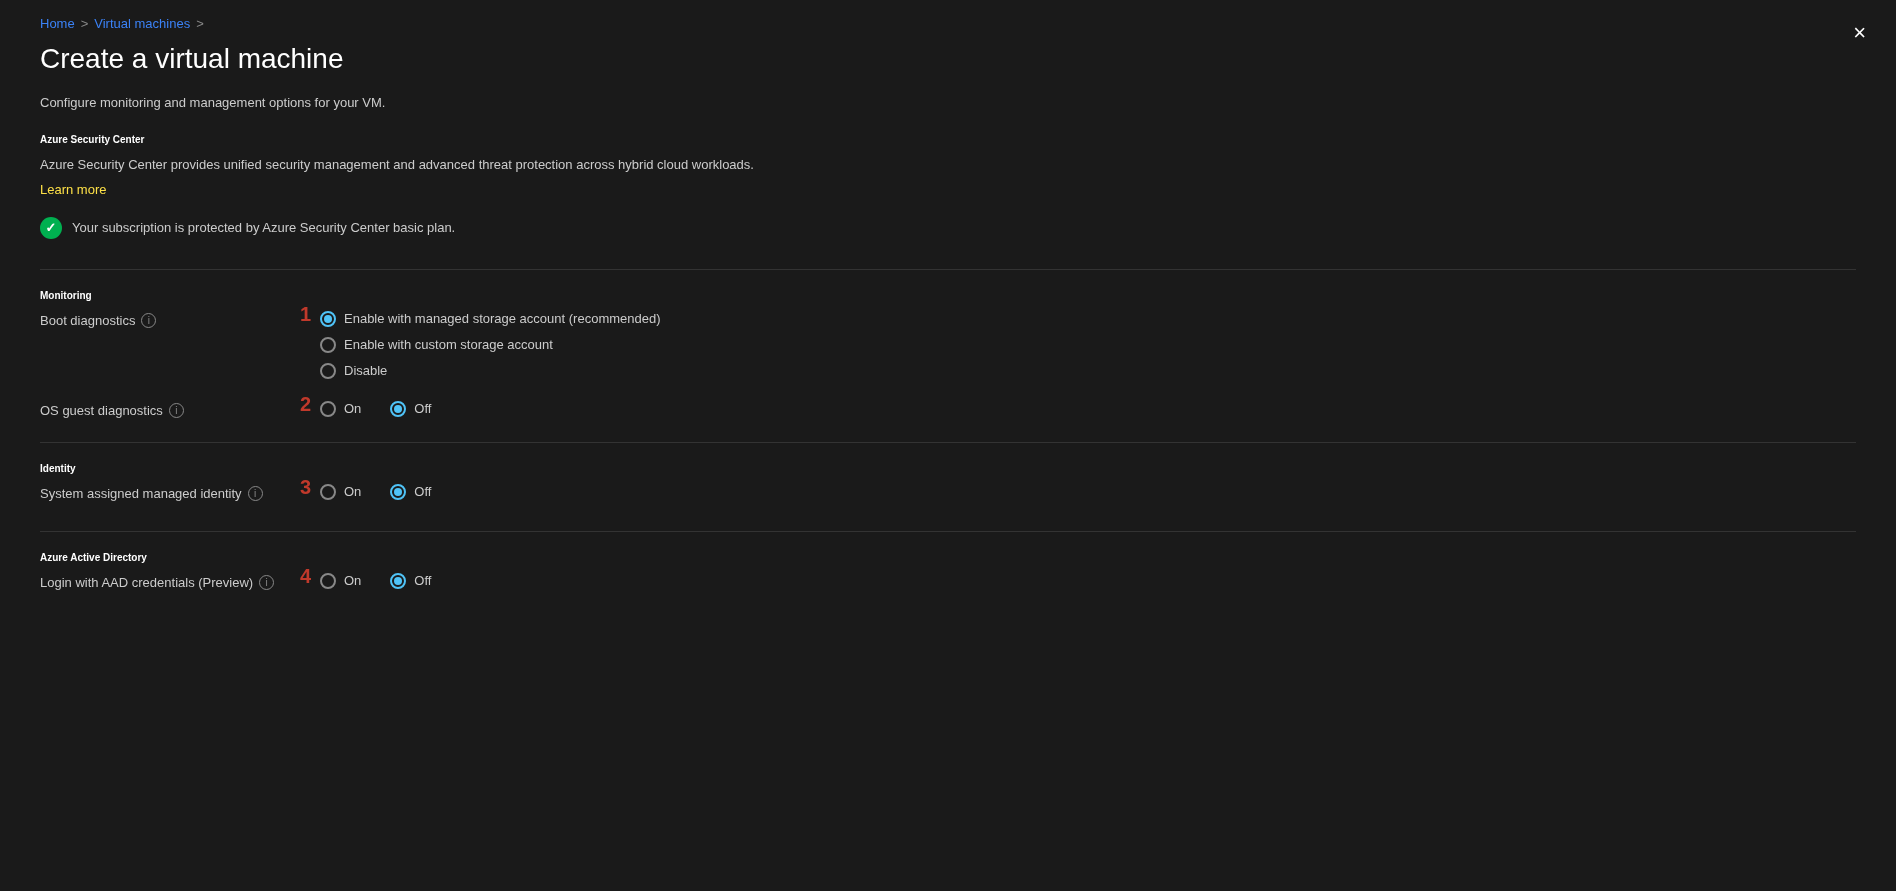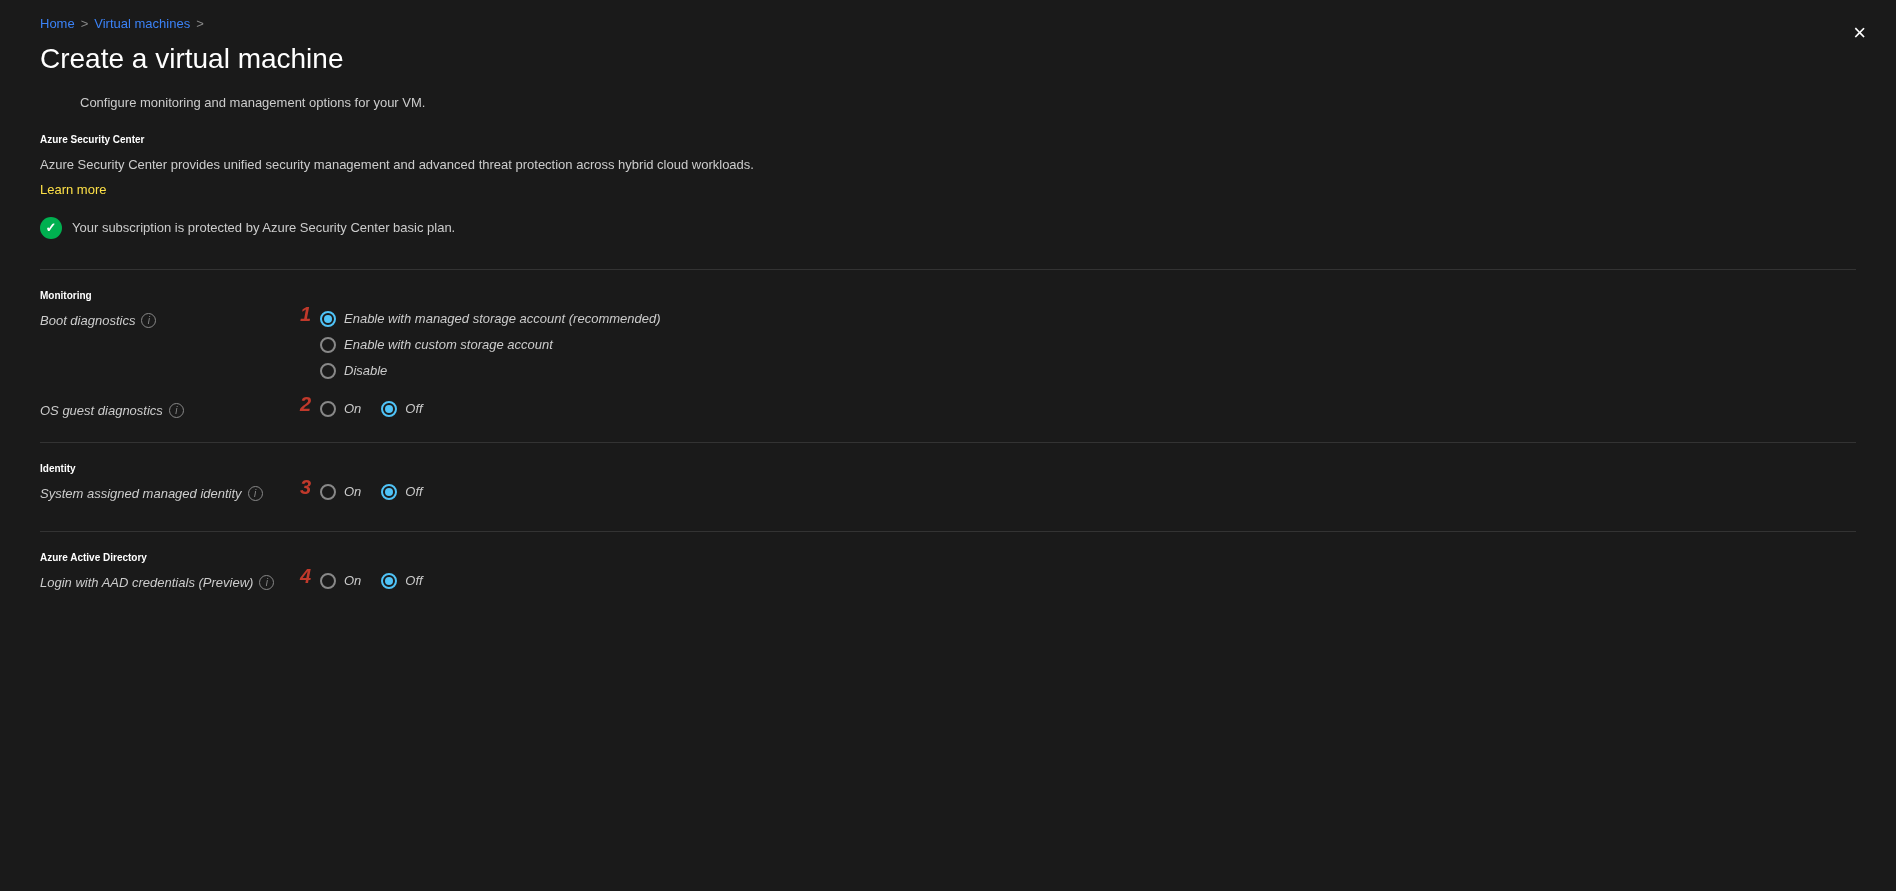--- a/index.html
+++ b/index.html
@@ -45,21 +45,20 @@
       font-size: 22px;
       cursor: pointer;
       background: none;
       border: none;
       z-index: 100;
     }
     .subtitle {
       color: #cccccc;
       font-size: 13px;
       margin-bottom: 24px;
-      margin-left: 40px;
     }
     .section-divider {
       border: none;
       border-top: 1px solid #333;
       margin: 0 0 20px 0;
     }
     .section-title {
       font-size: 10px;
       font-weight: 600;
       color: #ffffff;
@@ -102,21 +101,20 @@
       font-size: 13px;
       font-weight: bold;
     }
     .monitoring-section {
       margin-bottom: 24px;
     }
     .field-row {
       display: flex;
       align-items: flex-start;
       margin-bottom: 22px;
-      font-style: italic;
     }
     .field-label {
       width: 280px;
       min-width: 280px;
       color: #cccccc;
       font-size: 13px;
       display: flex;
       align-items: center;
       gap: 6px;
       padding-top: 2px;
@@ -135,21 +133,21 @@
       cursor: pointer;
     }
     .radio-group {
       display: flex;
       flex-direction: column;
       gap: 10px;
     }
     .radio-group-inline {
       display: flex;
       flex-direction: row;
-      gap: 20px;
+      gap: 29px;
       align-items: center;
     }
     .radio-option {
       display: flex;
       align-items: flex-start;
       gap: 8px;
       cursor: pointer;
       font-size: 13px;
       color: #cccccc;
     }

